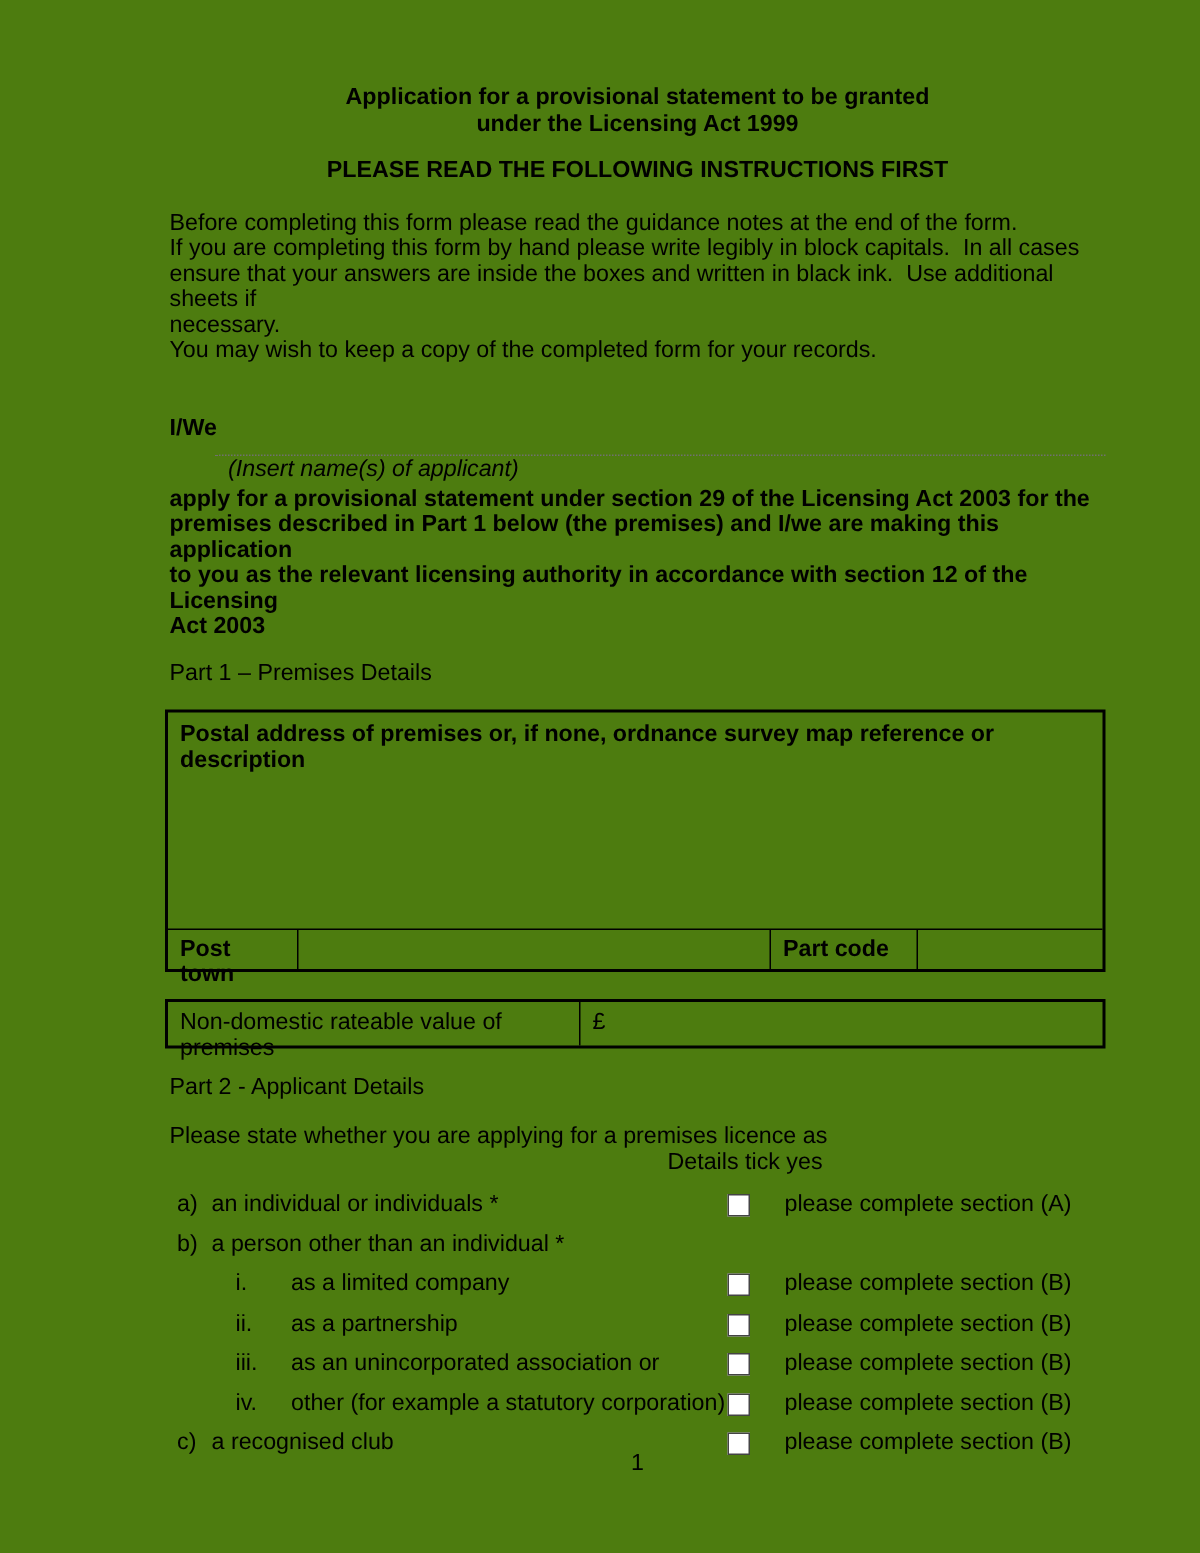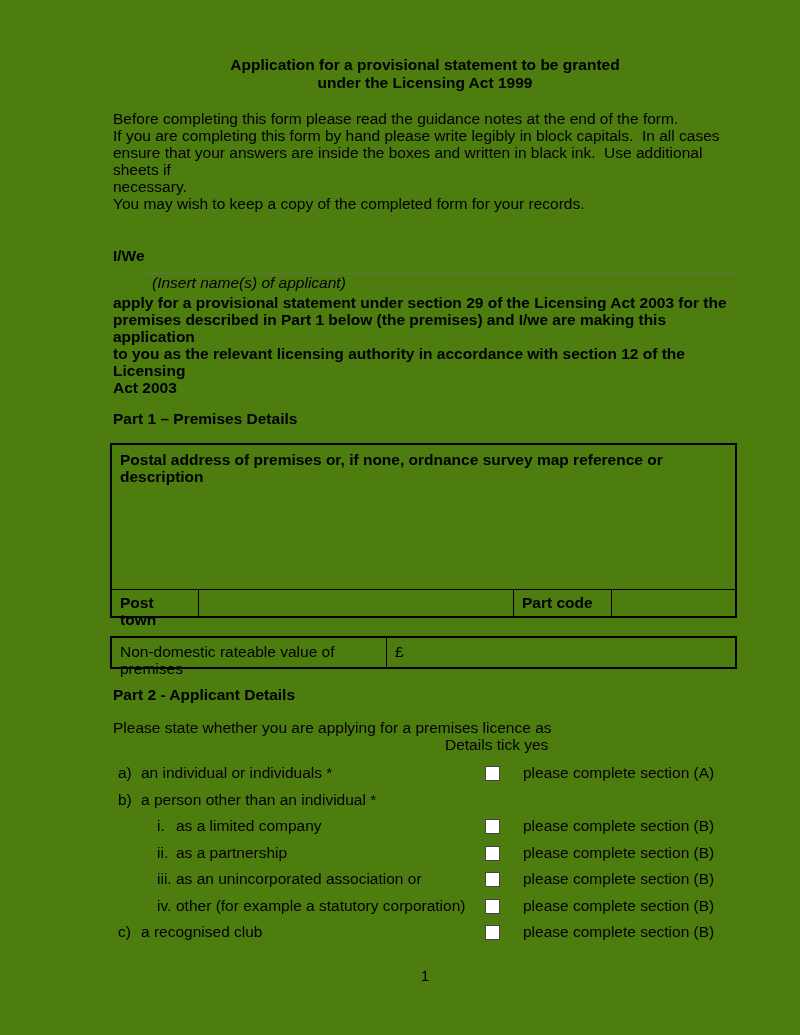--- a/index.html
+++ b/index.html
@@ -24,21 +24,21 @@
   .instructions-body { margin-top:18px; }
 
   .iwe { margin-top:35px; font-weight:bold; }
   .name-line {
     margin-left:30px; height:10px;
     border-bottom:1px dotted #707070;
   }
   .name-hint { margin-left:39px; font-style:italic; }
   .declaration { margin-top:3px; font-weight:bold; }
 
-  .part-heading { font-weight:bold; }
+  .part-heading { font-weight:normal; }
   .part1-heading { margin-top:14px; }
   .part2-heading { margin-top:17px; }
 
   .tbl { margin-left:-3px; width:627px; border:2px solid #000; }
   .tbl1 { margin-top:16px; }
   .tbl1-header-cell { height:144px; padding:6px 8px 0 8px; font-weight:bold; }
   .tbl1-bottom { display:flex; border-top:1px solid #000; height:27px; }
   .tbl1-bottom > div { padding:4px 8px 0 8px; }
   .cell-post-town-label { width:86px; font-weight:bold; }
   .cell-post-town-value { width:315px; border-left:1px solid #000; }
@@ -53,21 +53,21 @@
   .tbl2-value { width:349px; border-left:1px solid #000; }
 
   .please-state { margin-top:16px; }
   .tick-instruction { margin-left:332px; }
 
   .options { margin-top:11px; }
   .opt-row { position:relative; height:26.5px; }
   .opt-marker { position:absolute; left:5px; top:0; }
   .opt-label { position:absolute; left:28px; top:0; }
   .opt-row.indent .opt-marker { left:44px; }
-  .opt-row.indent .opt-label { left:63px; }
+  .opt-row.indent .opt-label { left:81px; }
   .opt-checkbox {
     position:absolute; left:372px; top:2px;
     width:15px; height:15px;
     border:1.5px solid #444;
     background:#fff;
   }
   .opt-instruction { position:absolute; left:410px; top:0; }
 
   .page-number { position:absolute; left:113px; width:624px; top:967px; text-align:center; }
 </style>
@@ -75,20 +75,21 @@
 <body>
 
 <div class="page">
   <div class="content">
 
     <div class="title-block">
       <div>Application for a provisional statement to be granted</div>
       <div>under the Licensing Act 1999</div>
     </div>
 
+    <div class="instructions-heading">PLEASE READ THE FOLLOWING INSTRUCTIONS FIRST</div>
 
     <div class="instructions-body prewrap">Before completing this form please read the guidance notes at the end of the form.
 If you are completing this form by hand please write legibly in block capitals.  In all cases
 ensure that your answers are inside the boxes and written in black ink.  Use additional sheets if
 necessary.
 You may wish to keep a copy of the completed form for your records.</div>
 
     <div class="iwe">I/We</div>
 
     <div class="name-line"></div>

